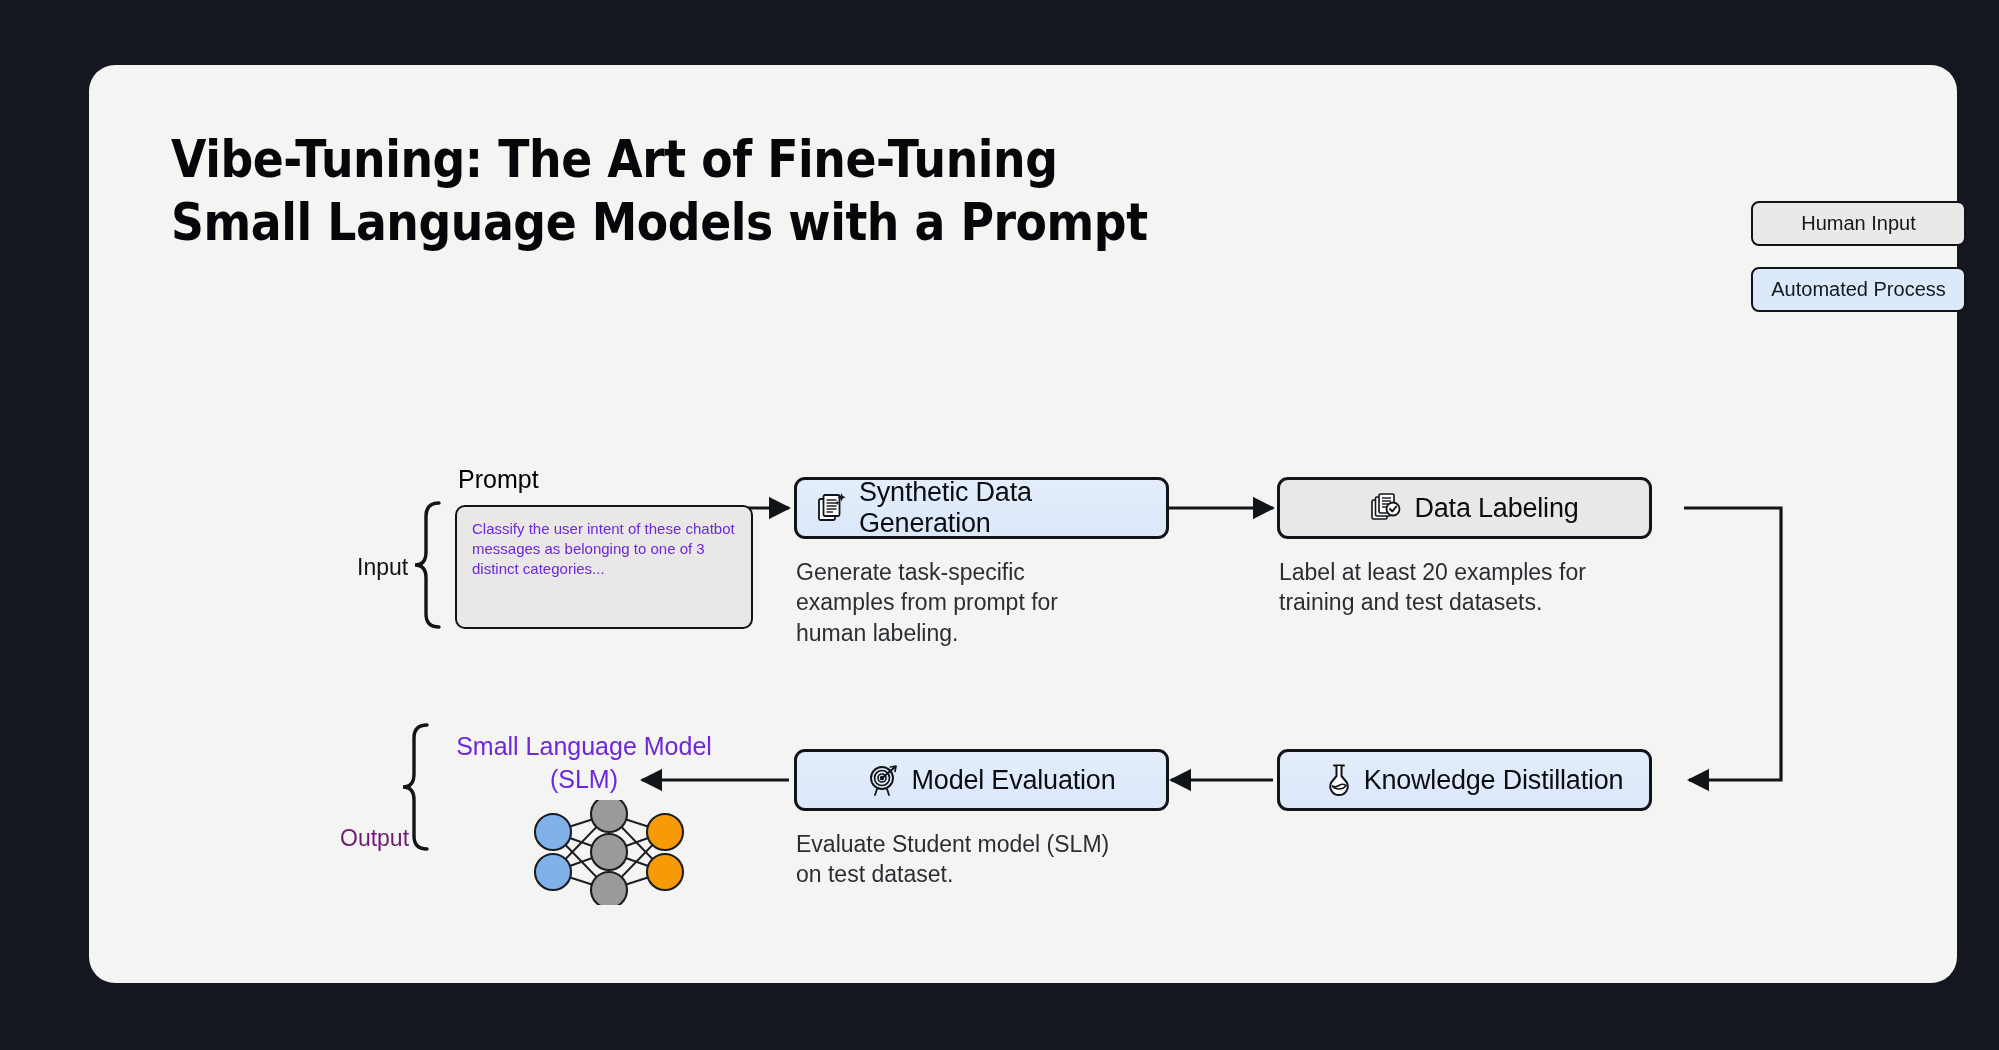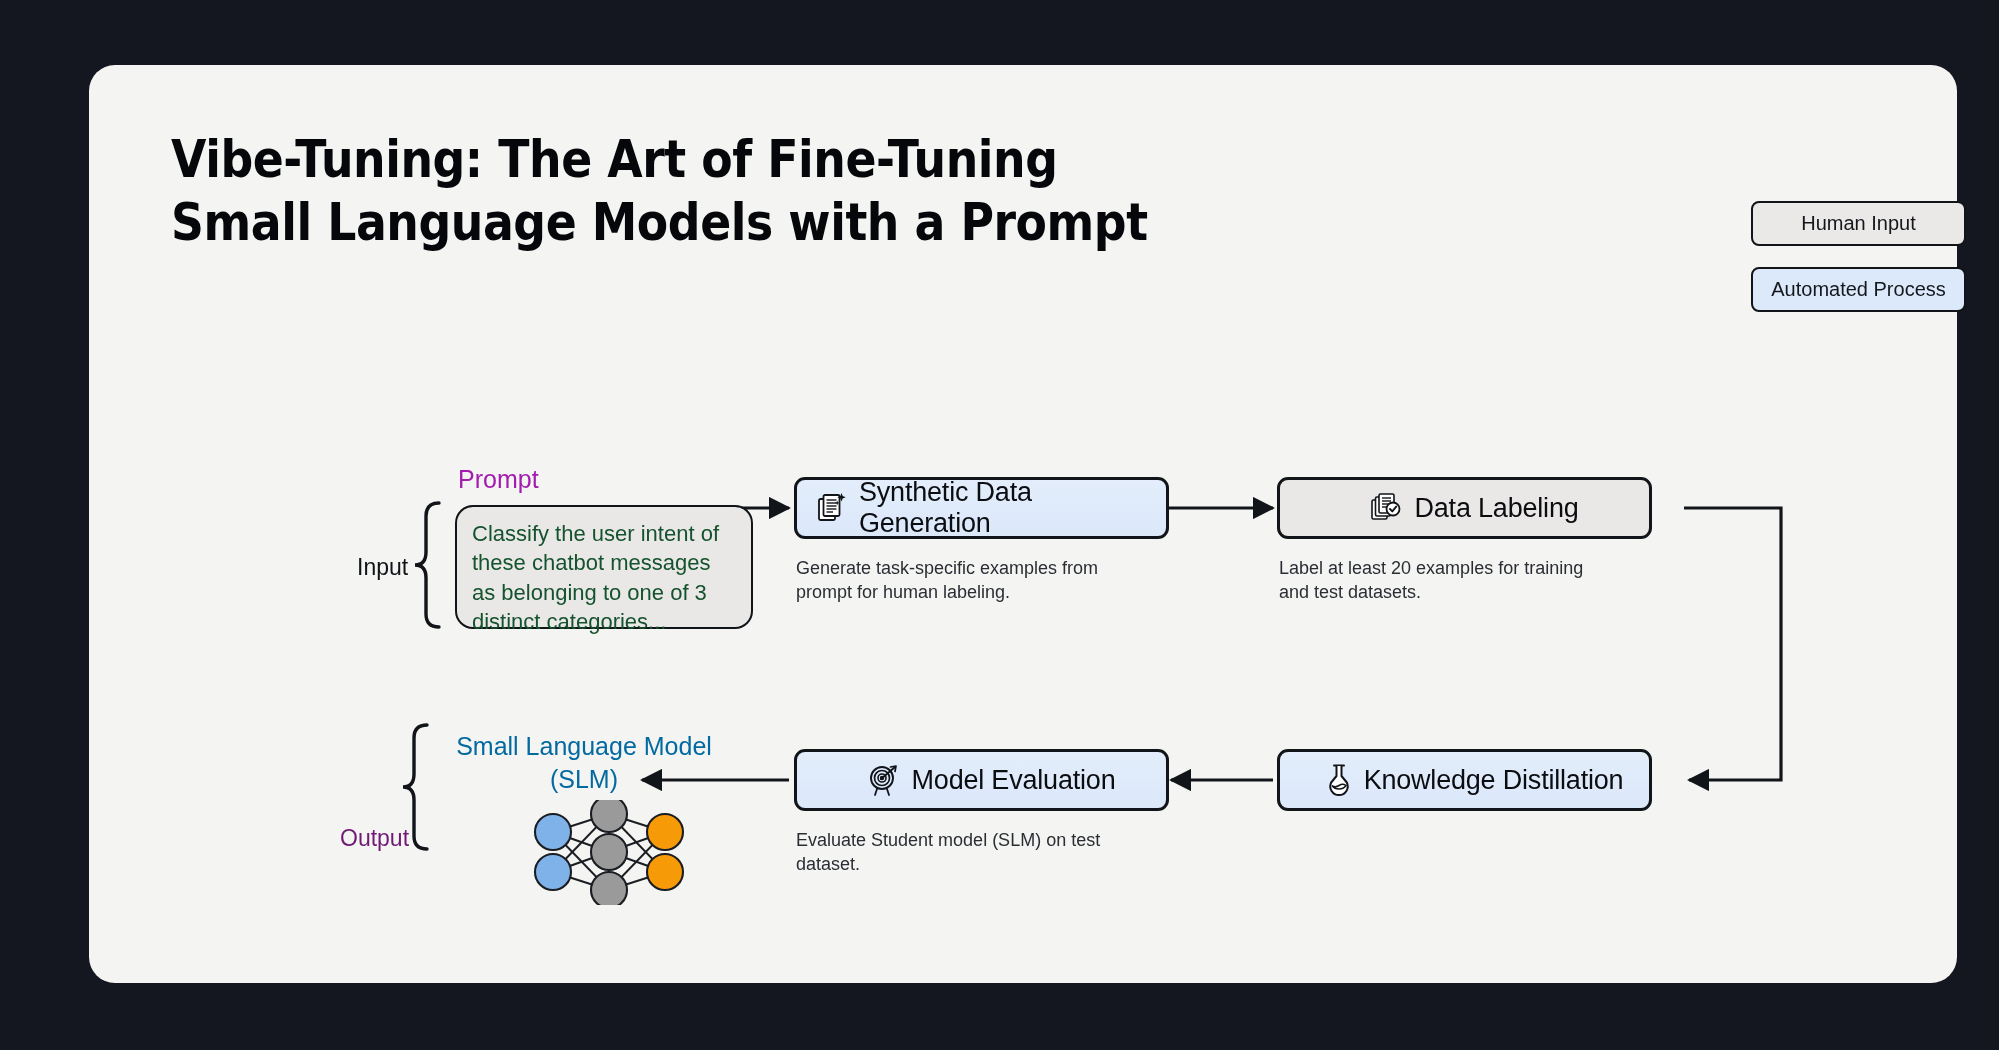--- a/index.html
+++ b/index.html
@@ -69,64 +69,64 @@
     color: #0b0d11;
     letter-spacing: -0.2px;
     padding-left: 20px;
   }
   .flow-box.human { background: #eae8e6; }
   .flow-box.auto  { background: linear-gradient(180deg,#e3edfb 0%,#dbe8fa 100%); }
   .flow-box .bx-icon { display:flex; align-items:center; line-height:0; }
 
   .caption {
     position: absolute;
-    font-size: 18px;
+    font-size: 23px;
     line-height: 1.32;
     color: #2a2e34;
     width: 330px;
   }
 
   
   #prompt-label {
     position: absolute;
     left: 369px; top: 400px;
-    font-size: 25px; color: #a21caf;
+    font-size: 25px; color: #000000;
   }
   #prompt-box {
     position: absolute;
     left: 366px; top: 440px;
     width: 298px; height: 124px;
     box-sizing: border-box;
     background: #eae8e6;
     border: 2.5px solid #111418;
-    border-radius: 18px;
+    border-radius: 10px;
     padding: 12px 15px;
-    font-size: 22px;
+    font-size: 15px;
     line-height: 1.34;
-    color: #14532d;
+    color: #6d28d9;
   }
   #input-label {
     position: absolute;
     left: 268px; top: 489px;
     font-size: 23px; color: #101318;
   }
   #output-label {
     position: absolute;
     left: 251px; top: 760px;
     font-size: 23px; color: #701a75;
   }
 
   
   #slm-label {
     position: absolute;
     left: 330px; top: 665px;
     width: 330px;
     text-align: center;
     font-size: 25px; line-height: 1.3;
-    color: #0369a1;
+    color: #6d28d9;
   }
   #slm-net { position: absolute; left: 440px; top: 735px; }
 
   svg.conn { position: absolute; left: 0; top: 0; overflow: visible; pointer-events: none; }
 </style>
 </head>
 <body>
 
 <div id="stage">
   <div id="card">

